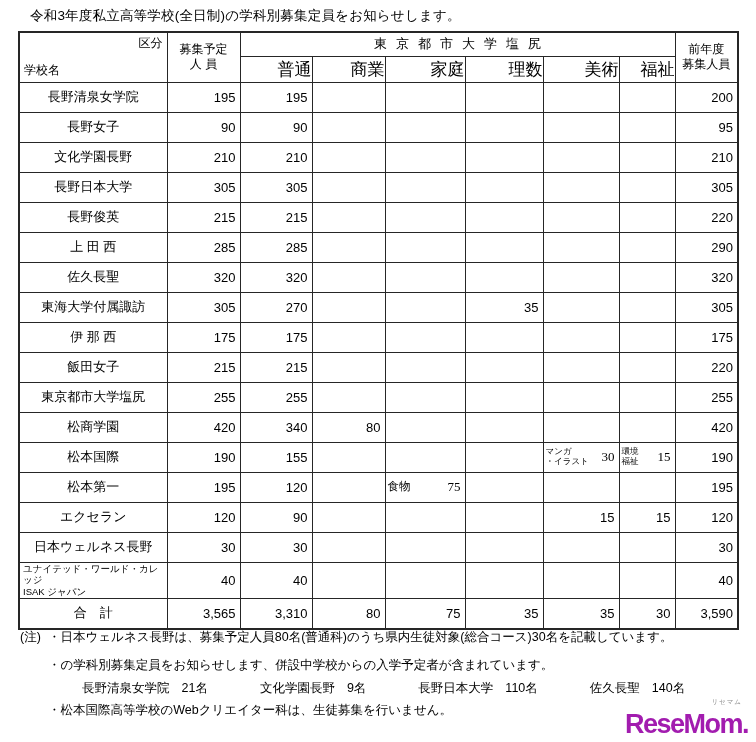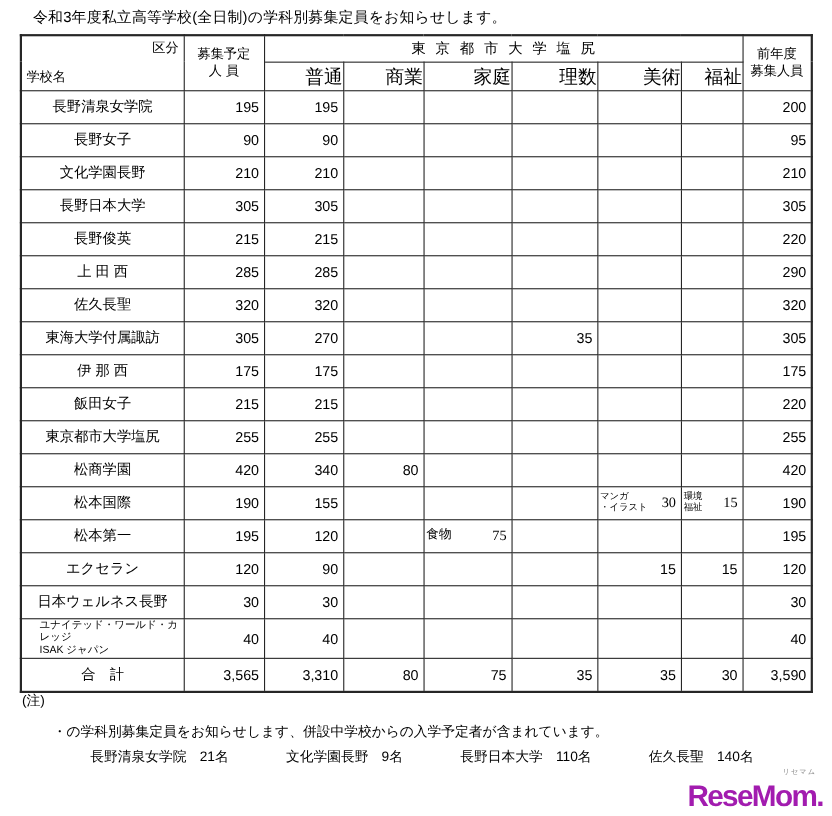--- a/index.html
+++ b/index.html
@@ -19,21 +19,21 @@
 
   .c-corner { position:relative;padding-left:28px; }
   .c-corner .tr-lbl { position:absolute; top:2px; right:4px; font-size:12px; }
   .c-corner .bl-lbl { position:absolute; bottom:3px; left:4px; font-size:12px;margin-top:16px; }
 
   .c-h { text-align:center; font-size:12px; line-height:1.25; white-space:pre-line; vertical-align:middle; }
   .c-group { text-align:center; font-size:13px; letter-spacing:9px; padding-left:9px; vertical-align:middle; }
   .c-subj { text-align:right; font-size:17px; vertical-align:middle;margin-left:27px; }
 
   .c-school { text-align:center; font-size:13px; vertical-align:middle; }
-  .c-school-sm { text-align:left; font-size:9.5px; line-height:1.25; white-space:pre-line; padding-left:16px; }
+  .c-school-sm { text-align:left; font-size:9.5px; line-height:1.25; white-space:pre-line; padding-left:3px; }
   .c-num { text-align:right; font-size:13px; padding-right:4px; vertical-align:middle; }
 
   .c-split { vertical-align:middle; padding:0;font-family:Liberation Serif, serif; }
   .split { display:flex; justify-content:space-between; align-items:center; width:100%; padding:0 4px 0 2px; }
   .lbl { font-size:8.5px; line-height:1.15; white-space:pre-line; text-align:left; }
   .lbl-md { font-size:11.5px; }
   .val { font-size:13px; }
 
   .notes { position:absolute; left:20px; top:629px; width:724px; font-size:12.5px; }
   .note-row { display:flex; margin-bottom:5.5px; line-height:17px; }
@@ -299,20 +299,21 @@
     <td class="c-num">35</td>
     <td class="c-num">30</td>
     <td class="c-num dbl-l">3,590</td>
   </tr>
 </tbody>
   </table>
 
 <div class="notes">
   <div class="note-row">
     <span class="note-prefix">(注)</span>
+    <span>・日本ウェルネス長野は、募集予定人員80名(普通科)のうち県内生徒対象(総合コース)30名を記載しています。</span>
   </div>
   <div class="note-row">
     <span class="note-prefix"></span>
   </div>
   <div class="note-row">
     <span class="note-prefix"></span>
     <span>・の学科別募集定員をお知らせします、併設中学校からの入学予定者が含まれています。</span>
   </div>
   <div class="note-row note-indent">
     <span class="note-prefix"></span>
@@ -330,19 +331,20 @@
           <span>110名</span>
         </span>
       <span class="note-school-pair">
           <span>佐久長聖</span>
           <span>140名</span>
         </span>
     </span>
   </div>
   <div class="note-row">
     <span class="note-prefix"></span>
+    <span>・松本国際高等学校のWebクリエイター科は、生徒募集を行いません。</span>
   </div>
 </div>
 
 <div class="logo">
   <span class="logo-ruby">リセマム</span>
   <span class="logo-text">ReseMom.</span>
 </div>
 
 </body></html>

